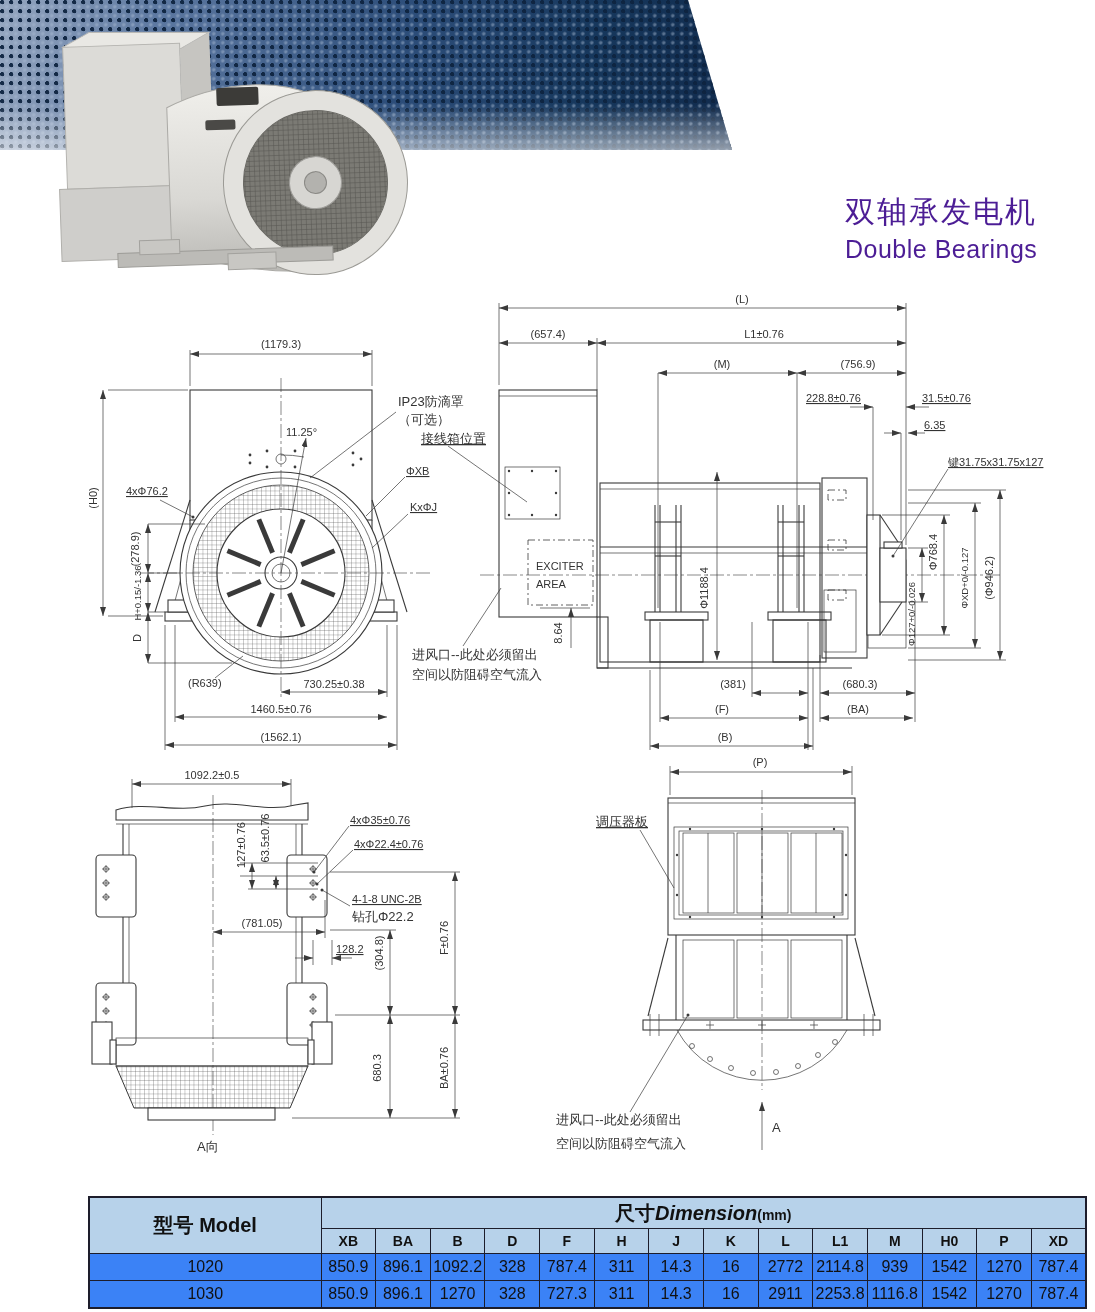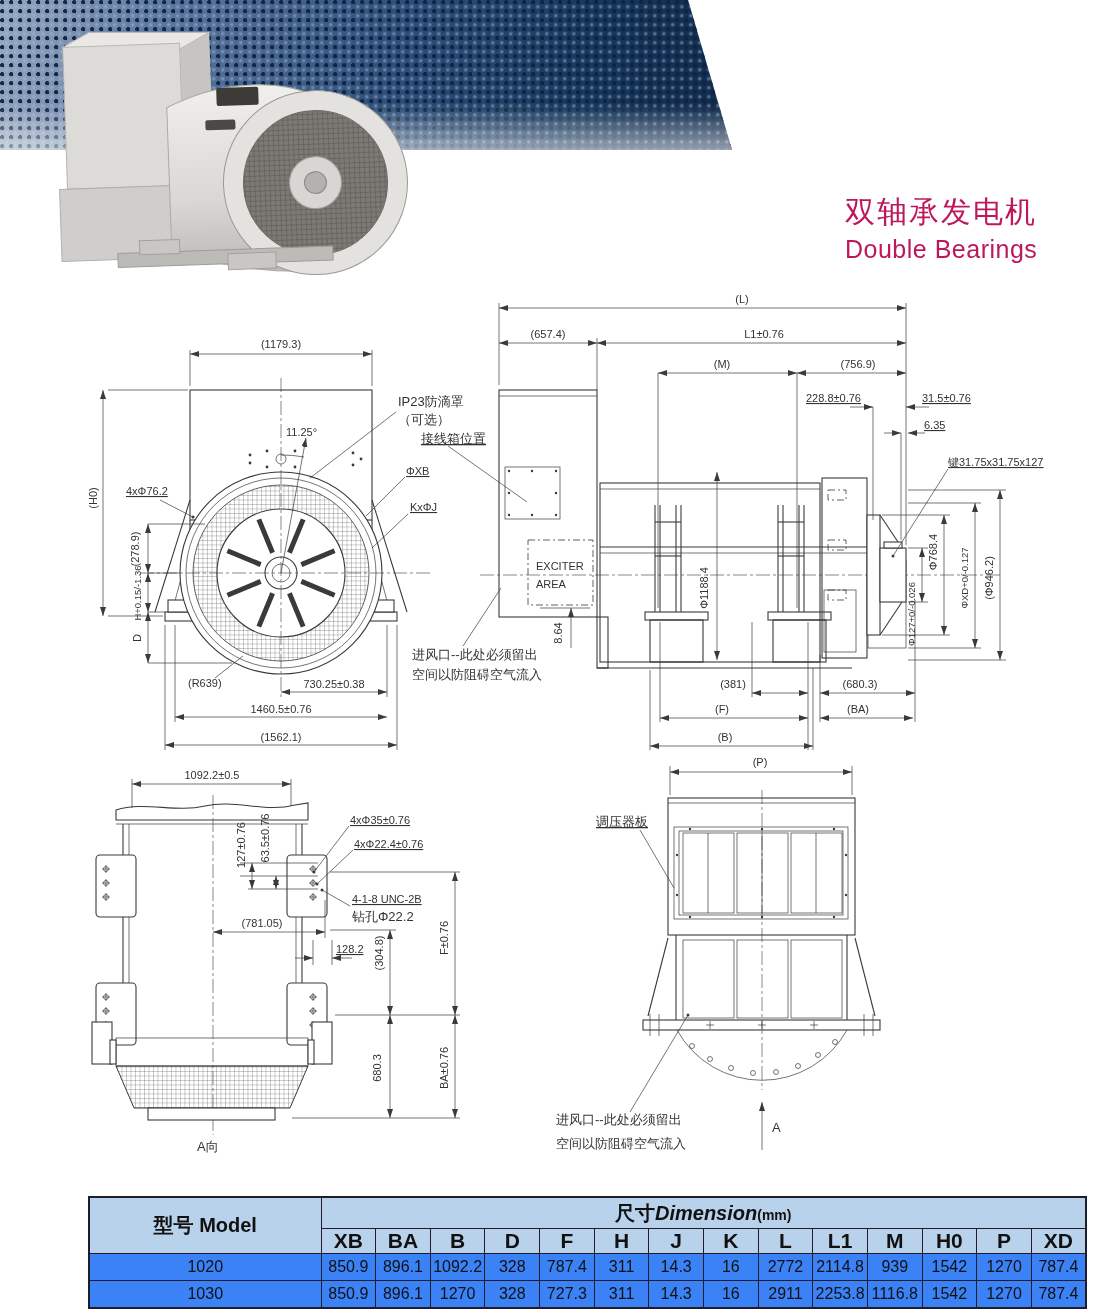--- a/index.html
+++ b/index.html
@@ -10,21 +10,21 @@
     clip-path:polygon(0 0,94% 0,100% 100%,0 100%);
     background:
       radial-gradient(circle at 2.2px 2.2px, rgba(14,36,64,.95) 1.9px, transparent 2.4px),
       radial-gradient(circle at 2.2px 2.2px, rgba(170,188,212,.45) 1.5px, transparent 2.0px),
       linear-gradient(100deg,#97a8c1 0%,#5b77a0 22%,#2c4d79 55%,#16375c 80%,#102a4c 100%);
     background-size:9px 9px,9px 9px,100% 100%;
     background-position:0 0,4.5px 4.5px,0 0;}
   .banner:after{content:"";position:absolute;inset:0;
     background:linear-gradient(to bottom,transparent 70%,rgba(255,255,255,.55) 100%);}
   .photo{position:absolute;left:18px;top:2px;z-index:1;}
-  .title-block{position:absolute;left:845px;top:192px;z-index:1;color:#be185d;}
+  .title-block{position:absolute;left:845px;top:192px;z-index:1;color:#4c1d95;}
   .title-zh{font-size:30px;letter-spacing:2px;font-weight:500;}
   .title-en{font-size:25px;letter-spacing:.5px;margin-top:2px;}
   
   svg.drawing{position:absolute;left:0;top:0;z-index:0;}
   .ol{stroke:#3a3a3a;stroke-width:1.1;fill:none;}
   .olf{stroke:#3a3a3a;stroke-width:1.1;fill:#fff;}
   .tl{stroke:#3a3a3a;stroke-width:.7;fill:none;}
   .dl{stroke:#3a3a3a;stroke-width:.7;fill:none;}
   .cl{stroke:#3a3a3a;stroke-width:.6;fill:none;stroke-dasharray:14 3 3 3;}
   .dsh{stroke:#3a3a3a;stroke-width:.8;fill:none;stroke-dasharray:7 3 2 3;}
@@ -38,21 +38,21 @@
     border-collapse:collapse;table-layout:fixed;background:#ebebed;}
   table.dims th,table.dims td{border:1.4px solid #1d1d2b;text-align:center;
     vertical-align:middle;padding:0;color:#111;}
   table.dims{border:2.5px solid #1d1d2b;}
   .hdr{background:#b7d2ea;}
   .model-h{font-size:20px;font-weight:bold;}
   .dim-h{height:30px;}
   .hz{font-size:20px;font-weight:bold;}
   .he{font-size:20px;font-weight:600;font-style:italic;}
   .hu{font-size:14px;font-weight:bold;}
-  .colh{font-size:21px;font-weight:600;height:24px;}
+  .colh{font-size:14px;font-weight:600;height:24px;}
   td.val,td.model{font-size:16px;height:26px;background:#3b82f6;}
 </style>
 </head>
 <body>
 
 <div class="page">
 
   <div class="banner"></div>
 
   <svg class="photo" width="400" height="285" viewBox="0 0 400 285">

